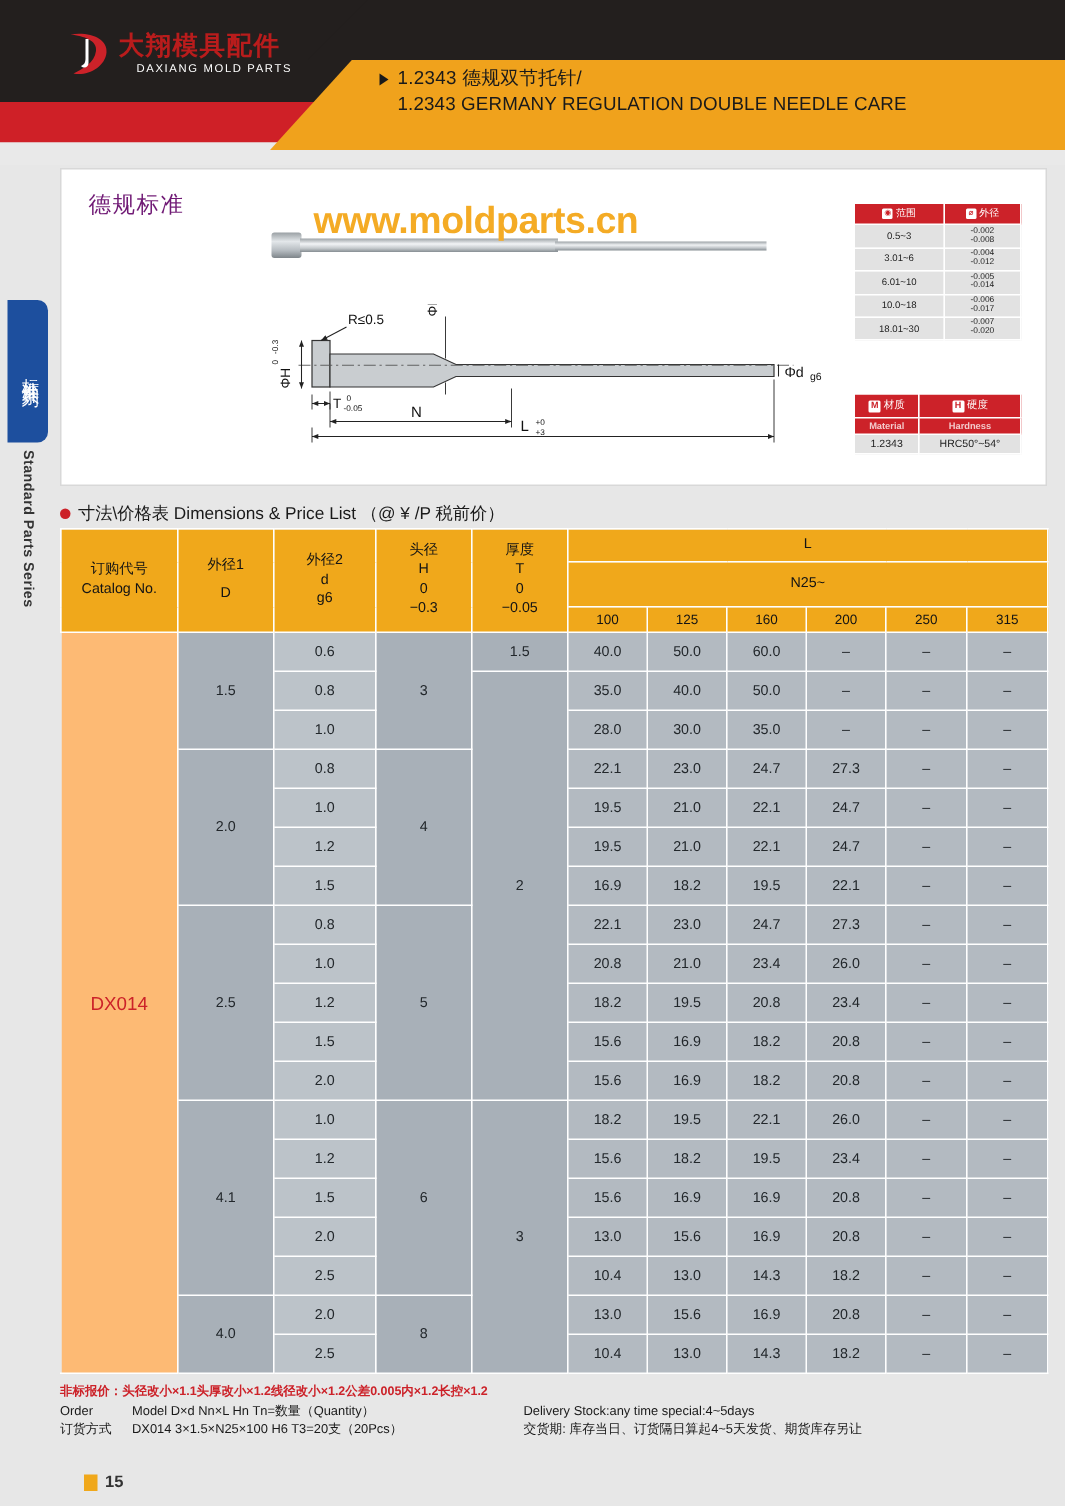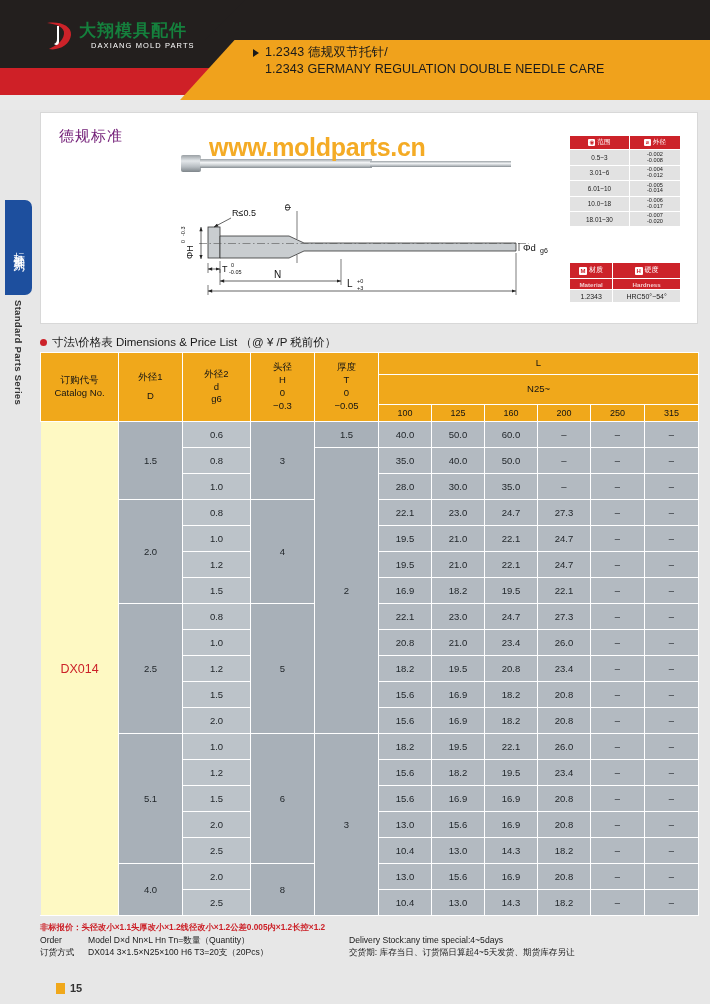--- a/index.html
+++ b/index.html
@@ -28,21 +28,21 @@
   .hdr-title { position:absolute; left:265px; top:44px; width:440px; color:#1a1a1a; line-height:1.33; }
   .hdr-title .ln1 { font-size:12.5px; letter-spacing:.2px; white-space:nowrap; }
   .hdr-title .ln2 { font-size:12.5px; letter-spacing:.1px; white-space:nowrap; }
   .tri-mark {
     position:absolute; left:253px; top:49px;
     width:0;height:0;border-left:6px solid #1a1a1a;
     border-top:4px solid transparent;border-bottom:4px solid transparent;
   }
   .logo { position:absolute; left:44px; top:20px; display:flex; align-items:center; gap:5px; }
   .logo-mark { width:30px; height:32px; position:relative; }
-  .logo-txt-cn { font-size:17px; font-weight:bold; color:#15803d; letter-spacing:1px; line-height:1; }
+  .logo-txt-cn { font-size:17px; font-weight:bold; color:#b91c1c; letter-spacing:1px; line-height:1; }
   .logo-txt-en { font-size:7.5px; color:#ffffff; letter-spacing:1.1px; margin-top:3px; line-height:1;padding-left:12px; }
 
   
   .sidetab { position:absolute; left:5px; top:200px; width:27px; height:95px;
              background:#1d4f9e; border-radius:0 7px 7px 0; z-index:5;
              display:flex; align-items:center; justify-content:center; }
   .sidetab span { writing-mode:vertical-rl; font-size:11.5px; color:#fff;
                   letter-spacing:2px; line-height:1; }
   .sidetab-en { position:absolute; left:5px; top:300px; width:27px; height:110px; z-index:5;
                 display:flex; align-items:flex-start; justify-content:center; }
@@ -104,21 +104,21 @@
   
   table.main { border-collapse:collapse; width:658px; table-layout:fixed; }
   table.main th, table.main td { border:1px solid #ffffff; }
   table.main thead th { background:#f0a81b; color:#141414; font-weight:normal;
                         font-size:9.5px; line-height:1.35; text-align:center; }
   table.main thead th.szhdr { font-size:9px; padding:2px 0; }
   table.main tbody td { background:#b3bac1; color:#22272b; text-align:center;
                         font-size:9.5px; height:26px; }
   table.main tbody td.grp { background:#a8b0b8; }
   table.main tbody td.d2 { background:#bcc3c9; }
-  table.main tbody td.cat { background:#fef9c3; color:#cc2229; font-size:12.5px;
+  table.main tbody td.cat { background:#fdba74; color:#cc2229; font-size:12.5px;
                             font-weight:normal; border-left:1px solid #e7e7e7; }
   table.main tbody td.val { background:#b3bac1; }
 
   
   .footer { margin-top:5px; font-size:8.6px; color:#1a1a1a; line-height:1.5; }
   .footer .l1 { color:#cc2229; font-weight:bold; font-size:8.3px; }
   .footer .row { display:flex; }
   .footer .c1 { width:48px; }
   .footer .c2 { width:261px; }
   .footer .c3 { flex:1; }
@@ -462,21 +462,21 @@
         <tr>
           <td class="d2">2.0</td>
           <td class="val">15.6</td>
           <td class="val">16.9</td>
           <td class="val">18.2</td>
           <td class="val">20.8</td>
           <td class="val">–</td>
           <td class="val">–</td>
         </tr>
         <tr>
-          <td class="grp" rowspan="5">5.1</td>
+          <td class="grp" rowspan="5">4.1</td>
           <td class="d2">1.0</td>
           <td class="grp" rowspan="5">6</td>
           <td class="grp" rowspan="7">3</td>
           <td class="val">18.2</td>
           <td class="val">19.5</td>
           <td class="val">22.1</td>
           <td class="val">26.0</td>
           <td class="val">–</td>
           <td class="val">–</td>
         </tr>

